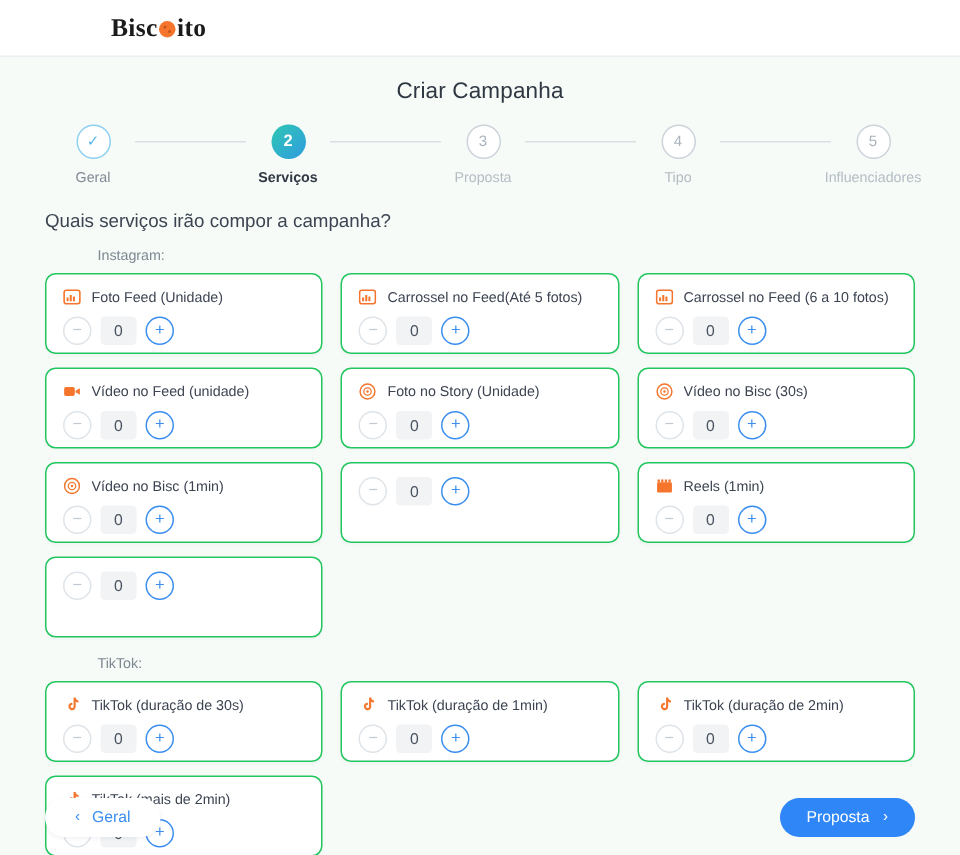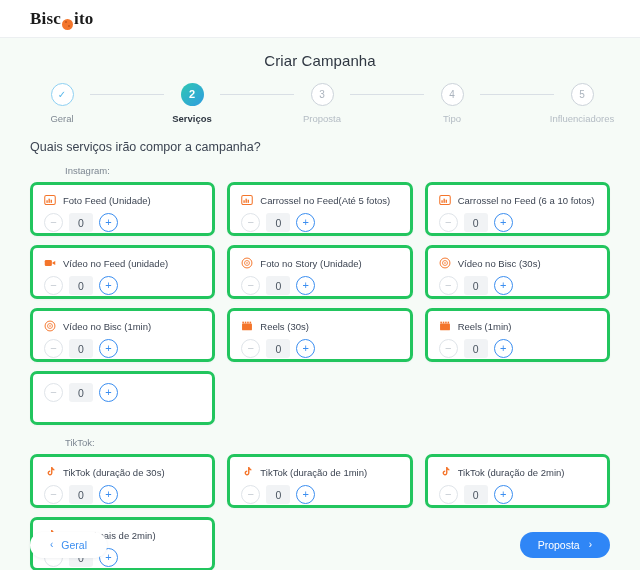--- a/index.html
+++ b/index.html
@@ -21,26 +21,27 @@
   .app-header {
     height: 38px;
     background: #ffffff;
     border-bottom: 1px solid #eceff1;
     display: flex;
     align-items: center;
     padding-left: 30px;
   }
   .logo {
     display: flex;
-    align-items: flex-end;
+    align-items: center;
     font-family: "Liberation Serif", serif;
     font-weight: bold;
     font-size: 17px;
     color: #1b1b1b;
     letter-spacing: .2px;
+    margin-left: 44px;
   }
   .logo-cookie {
     display: inline-block;
     width: 11px;
     height: 11px;
     border-radius: 50%;
     background: #f4752b;
     margin: 0 1px;
     position: relative;
     top: 1px;
@@ -140,21 +141,21 @@
   .section-label.tiktok { margin-top: 12px; }
 
   .card-grid {
     display: grid;
     grid-template-columns: repeat(3, 1fr);
     gap: 9px 12px;
   }
 
   .service-card {
     background: #ffffff;
-    border: 3px solid #22c55e;
+    border: 1px solid #22c55e;
     border-radius: 7px;
     padding: 9px 11px 9px 11px;
     height: 54px;
     box-shadow: 0 1px 2px rgba(40,60,90,.035);
   }
   .card-head {
     display: flex;
     align-items: center;
     gap: 7px;
     margin-bottom: 7px;
@@ -442,32 +443,20 @@
             <div class="btn-round minus">
               <span>−</span>
             </div>
             <div class="count-value">0</div>
             <div class="btn-round plus">
               <span>+</span>
             </div>
           </div>
         </div>
         <div class="service-card">
-          <div class="card-head">
-            <span>
-              <svg class="svc-icon" viewBox="0 0 16 16">
-                <rect x="1.4" y="4.6" width="13.2" height="9.2" rx="1.2" fill="#f4752b"></rect>
-                <rect x="1.8" y="2.2" width="2.1" height="2.4" fill="#f4752b"></rect>
-                <rect x="5" y="2.2" width="2.1" height="2.4" fill="#f4752b"></rect>
-                <rect x="8.2" y="2.2" width="2.1" height="2.4" fill="#f4752b"></rect>
-                <rect x="11.4" y="2.2" width="2.1" height="2.4" fill="#f4752b"></rect>
-              </svg>
-            </span>
-            <span class="card-title">Reels (30s)</span>
-          </div>
           <div class="counter">
             <div class="btn-round minus">
               <span>−</span>
             </div>
             <div class="count-value">0</div>
             <div class="btn-round plus">
               <span>+</span>
             </div>
           </div>
         </div>

